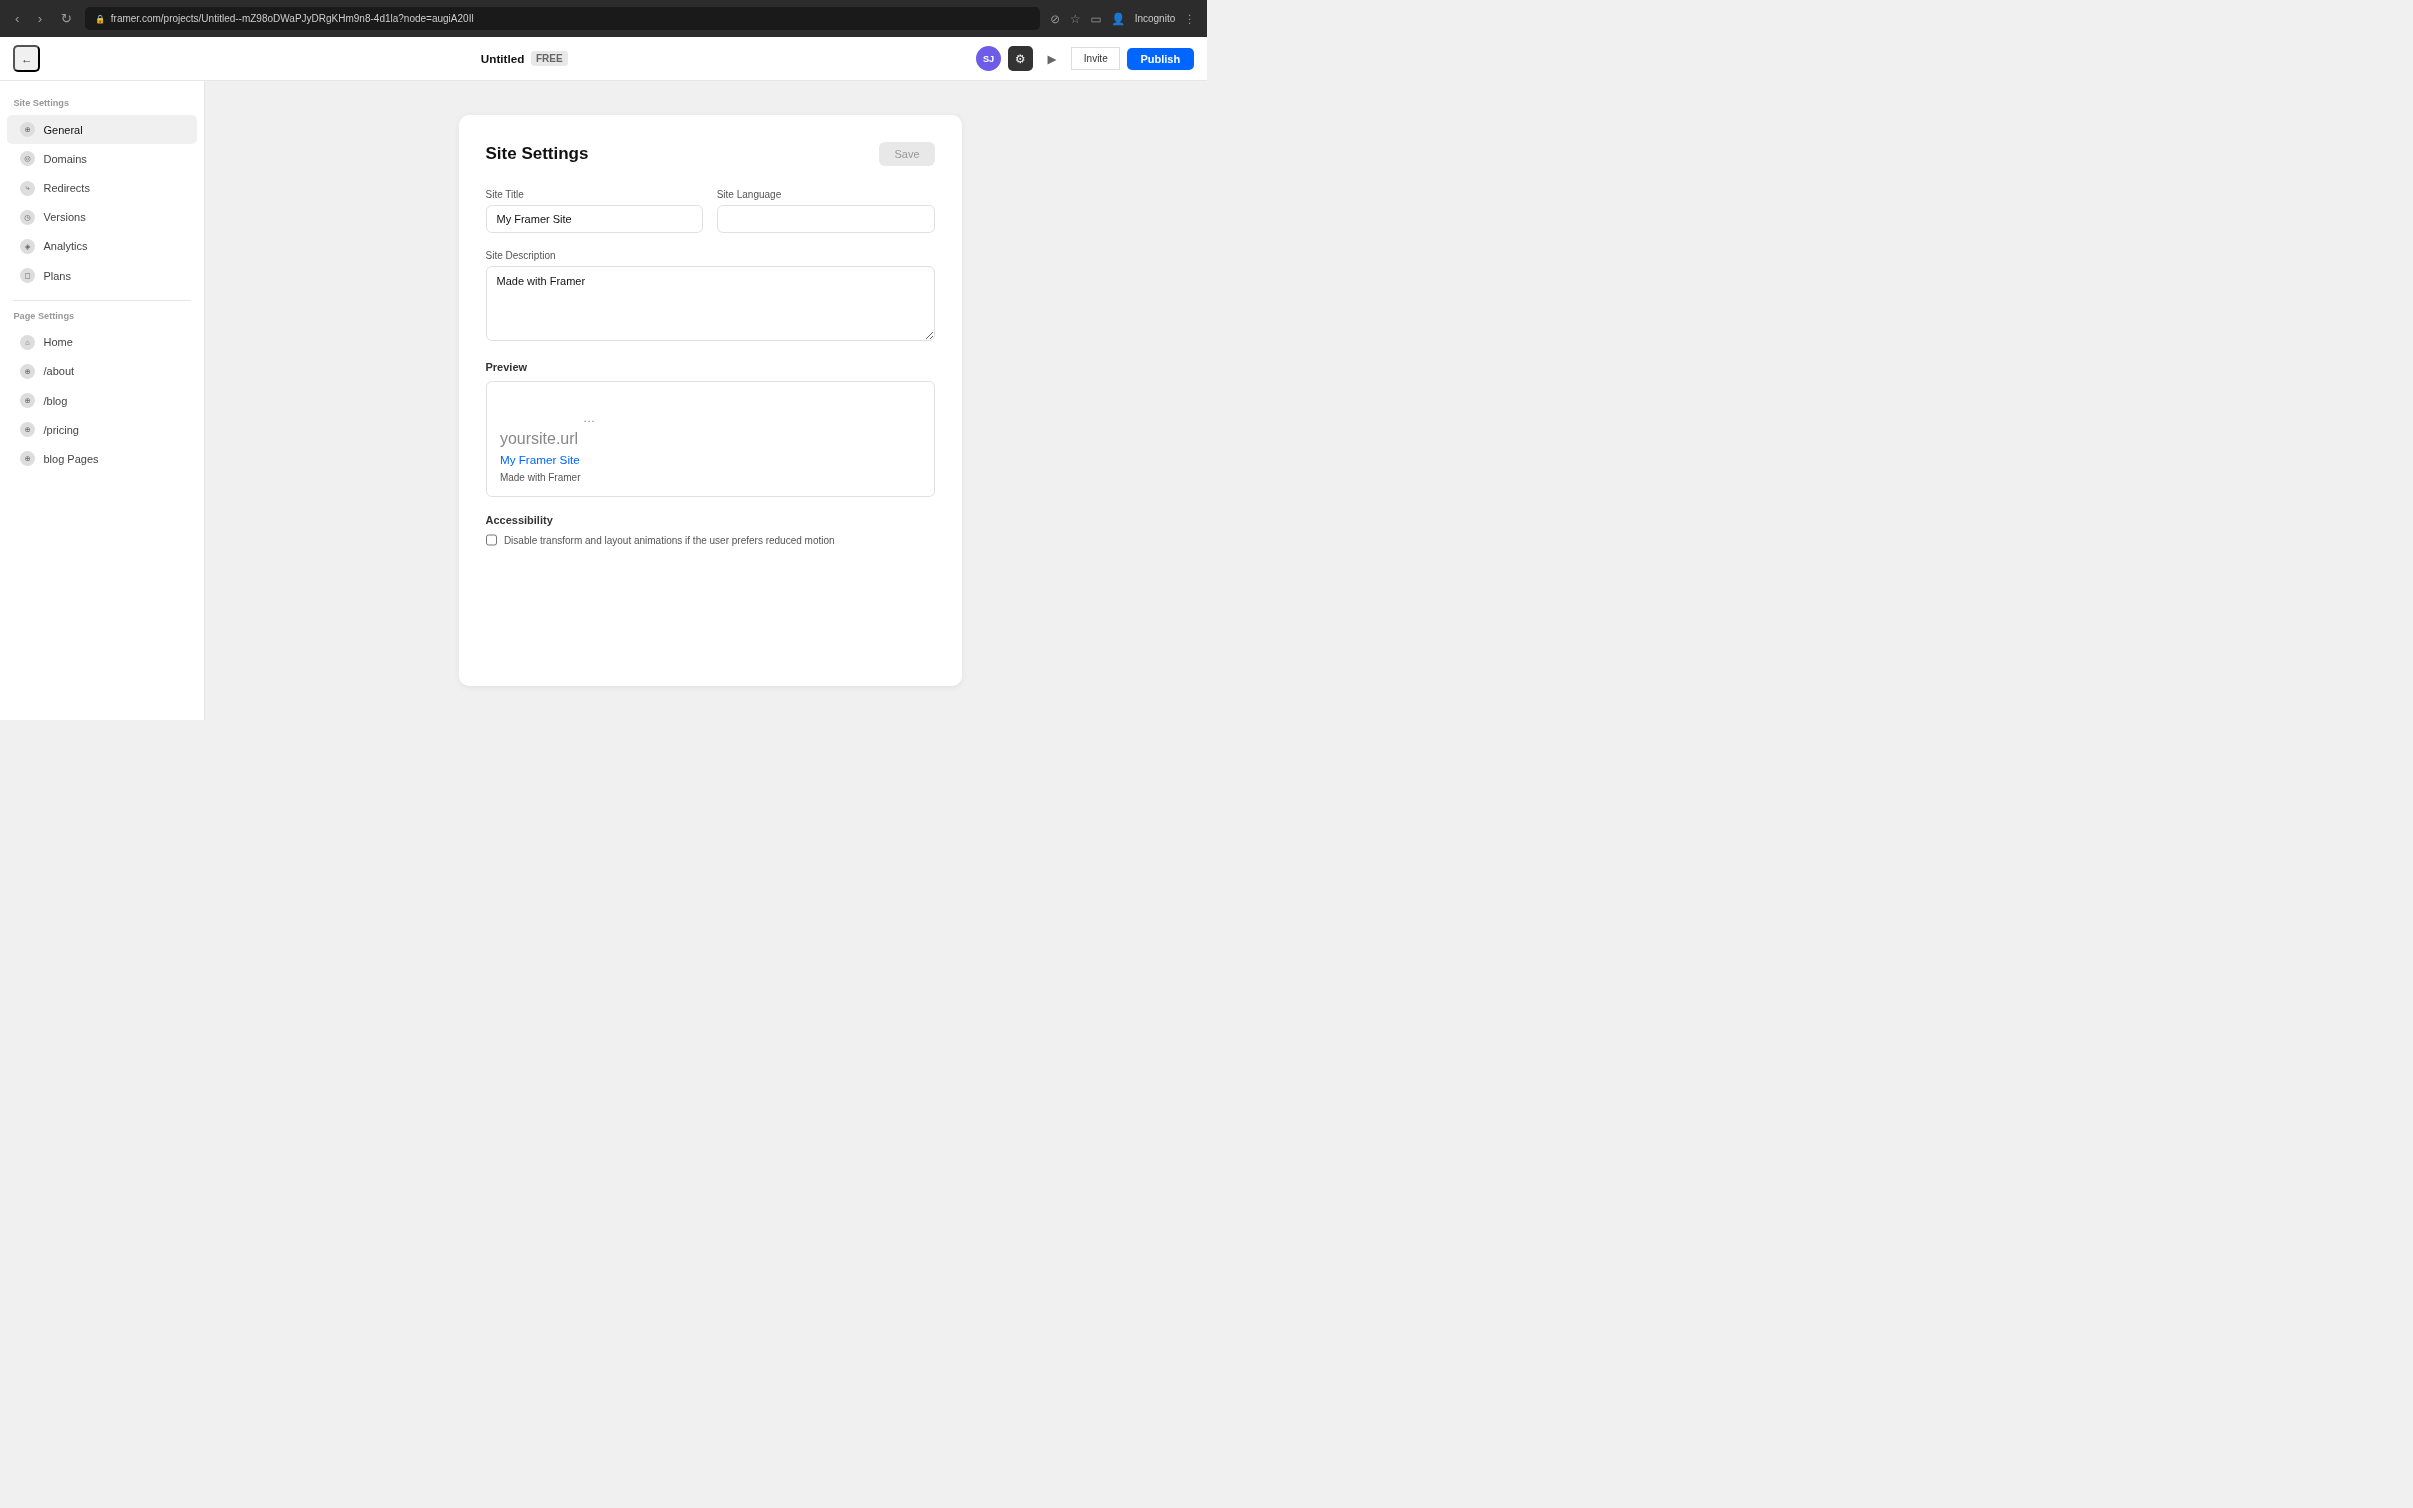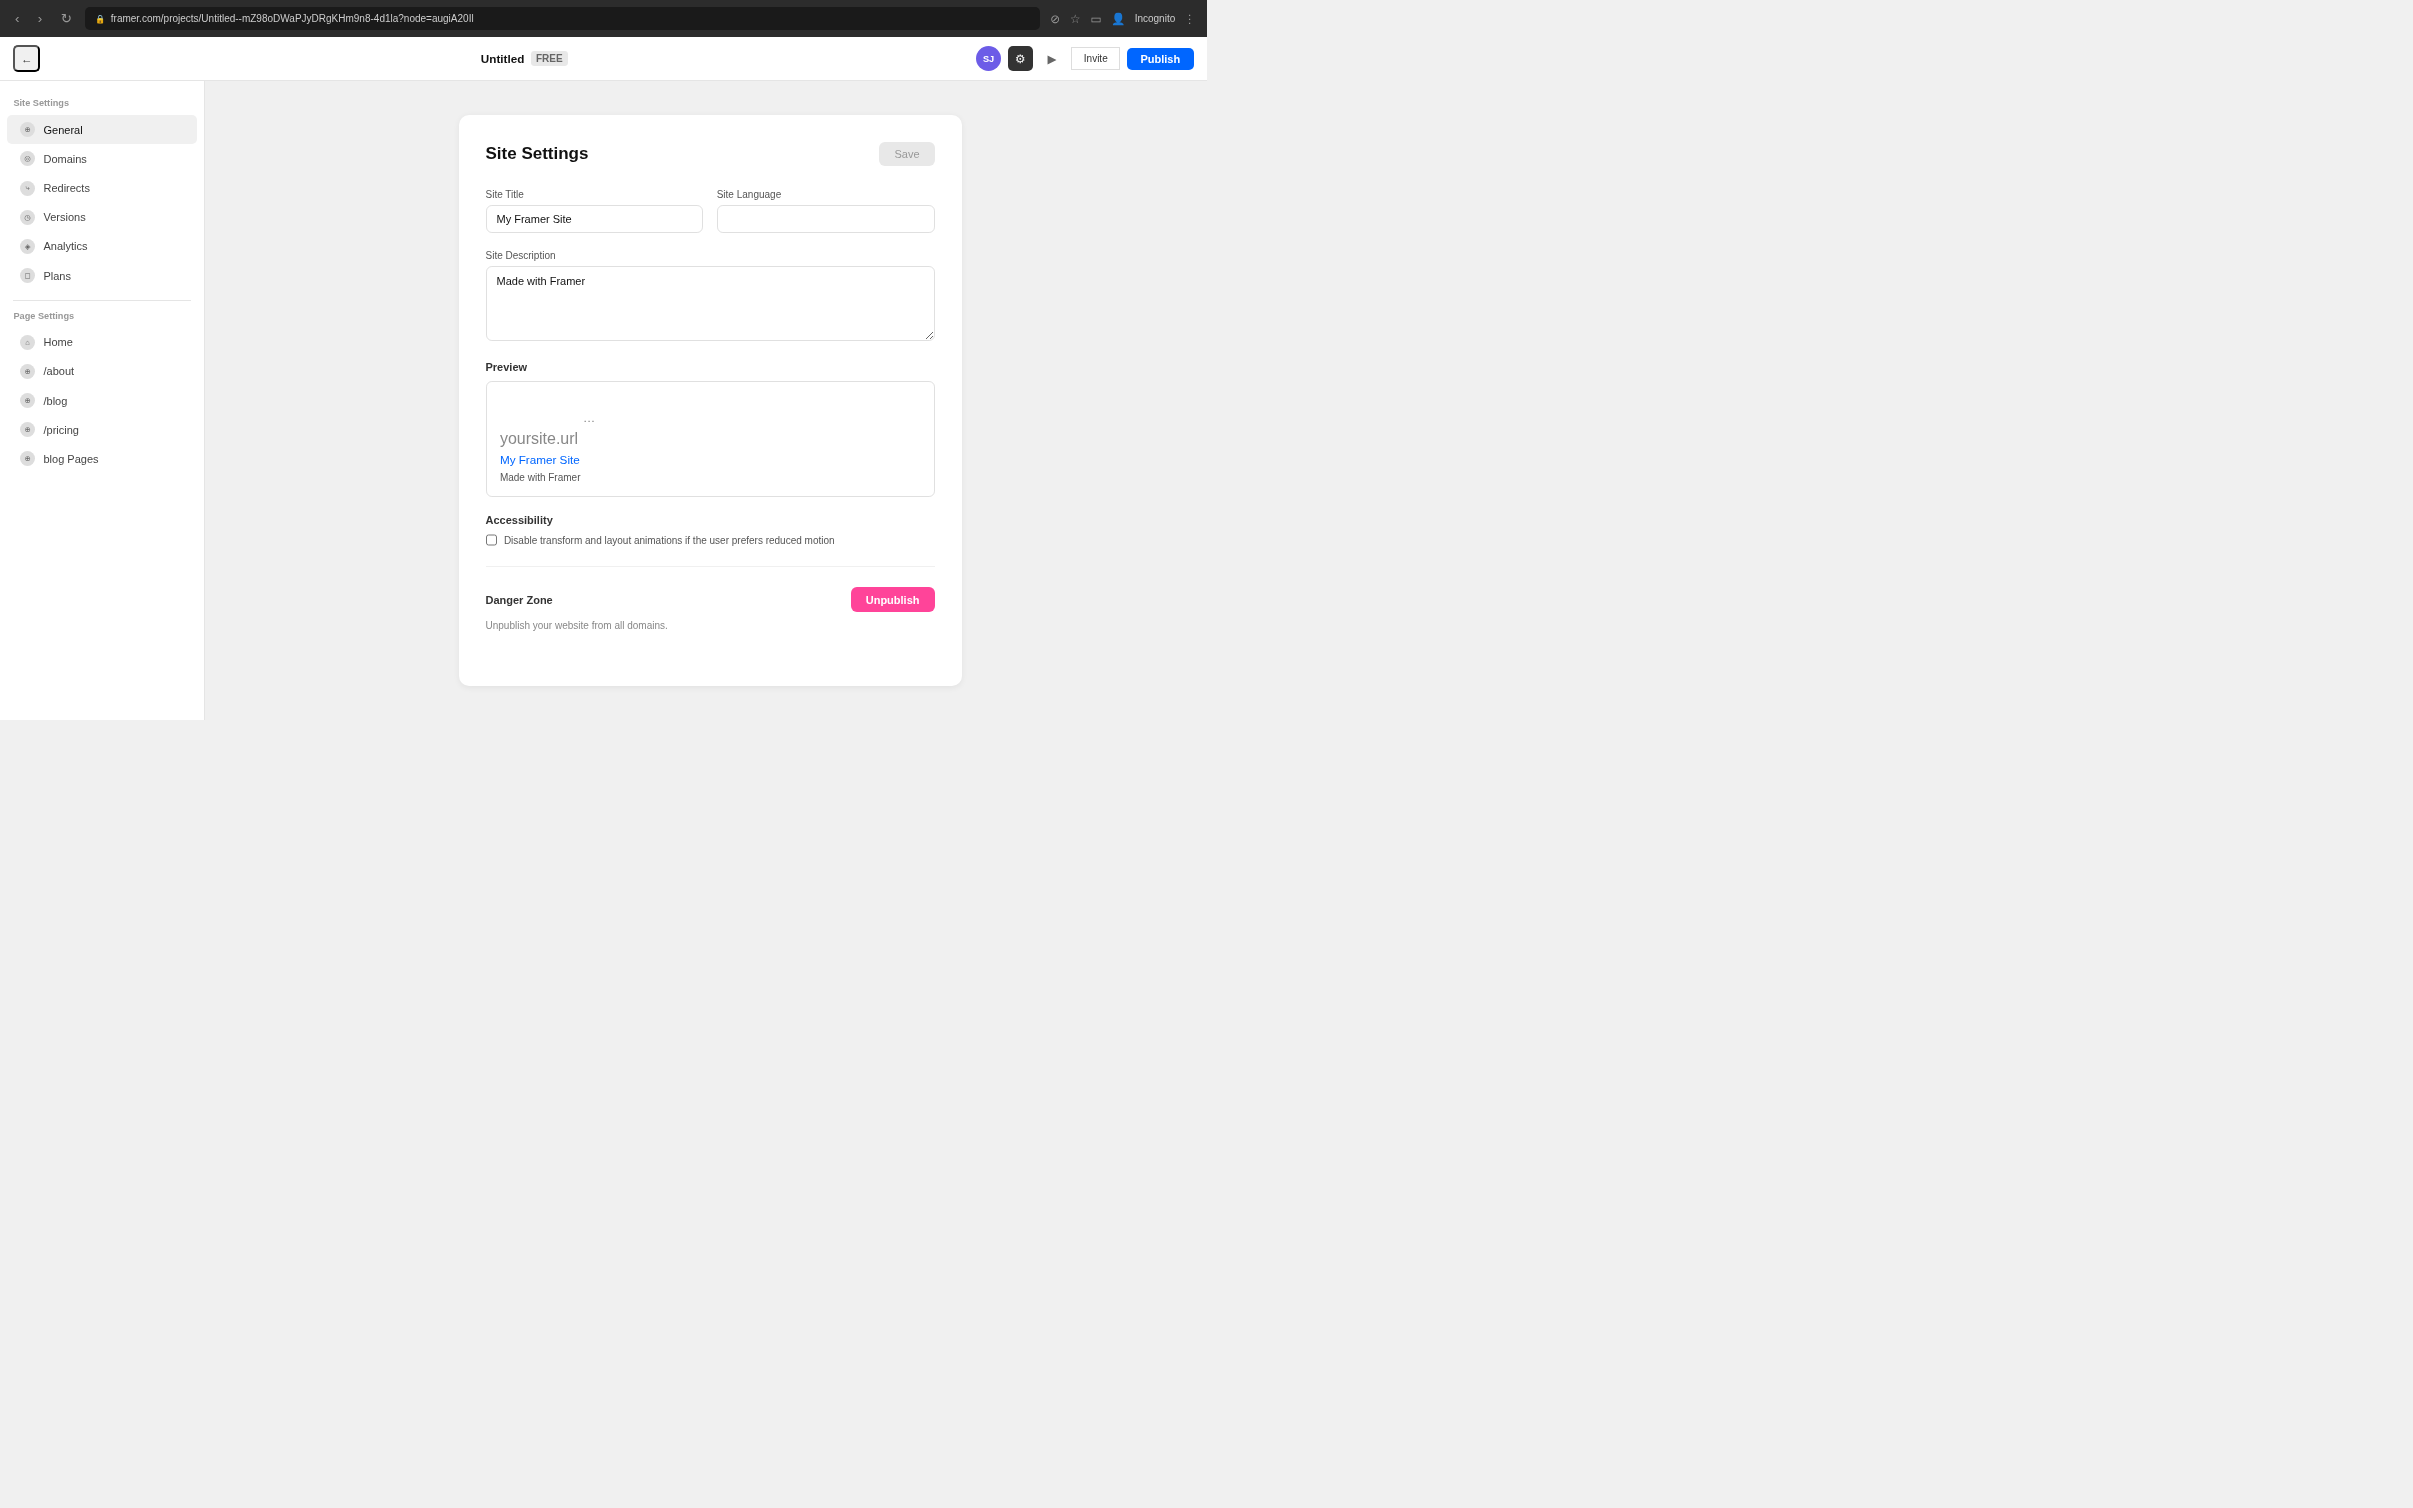--- a/index.html
+++ b/index.html
@@ -227,24 +227,17 @@
       </div>
 
       <div class="accessibility-section">
         <div class="section-title">Accessibility</div>
         <div class="checkbox-row">
           <input type="checkbox" class="checkbox-input" style="">
           <label class="checkbox-label">Disable transform and layout animations if the user prefers reduced motion</label>
         </div>
       </div>
 
-      <div class="danger-zone">
-        <div class="danger-zone-header">
-          <span class="danger-title">Danger Zone</span>
-          <button class="unpublish-btn">Unpublish</button>
-        </div>
-        <span class="danger-desc">Unpublish your website from all domains.</span>
-      </div>
     </div>
   </div>
 
 </div>
 
 
 </body></html>

